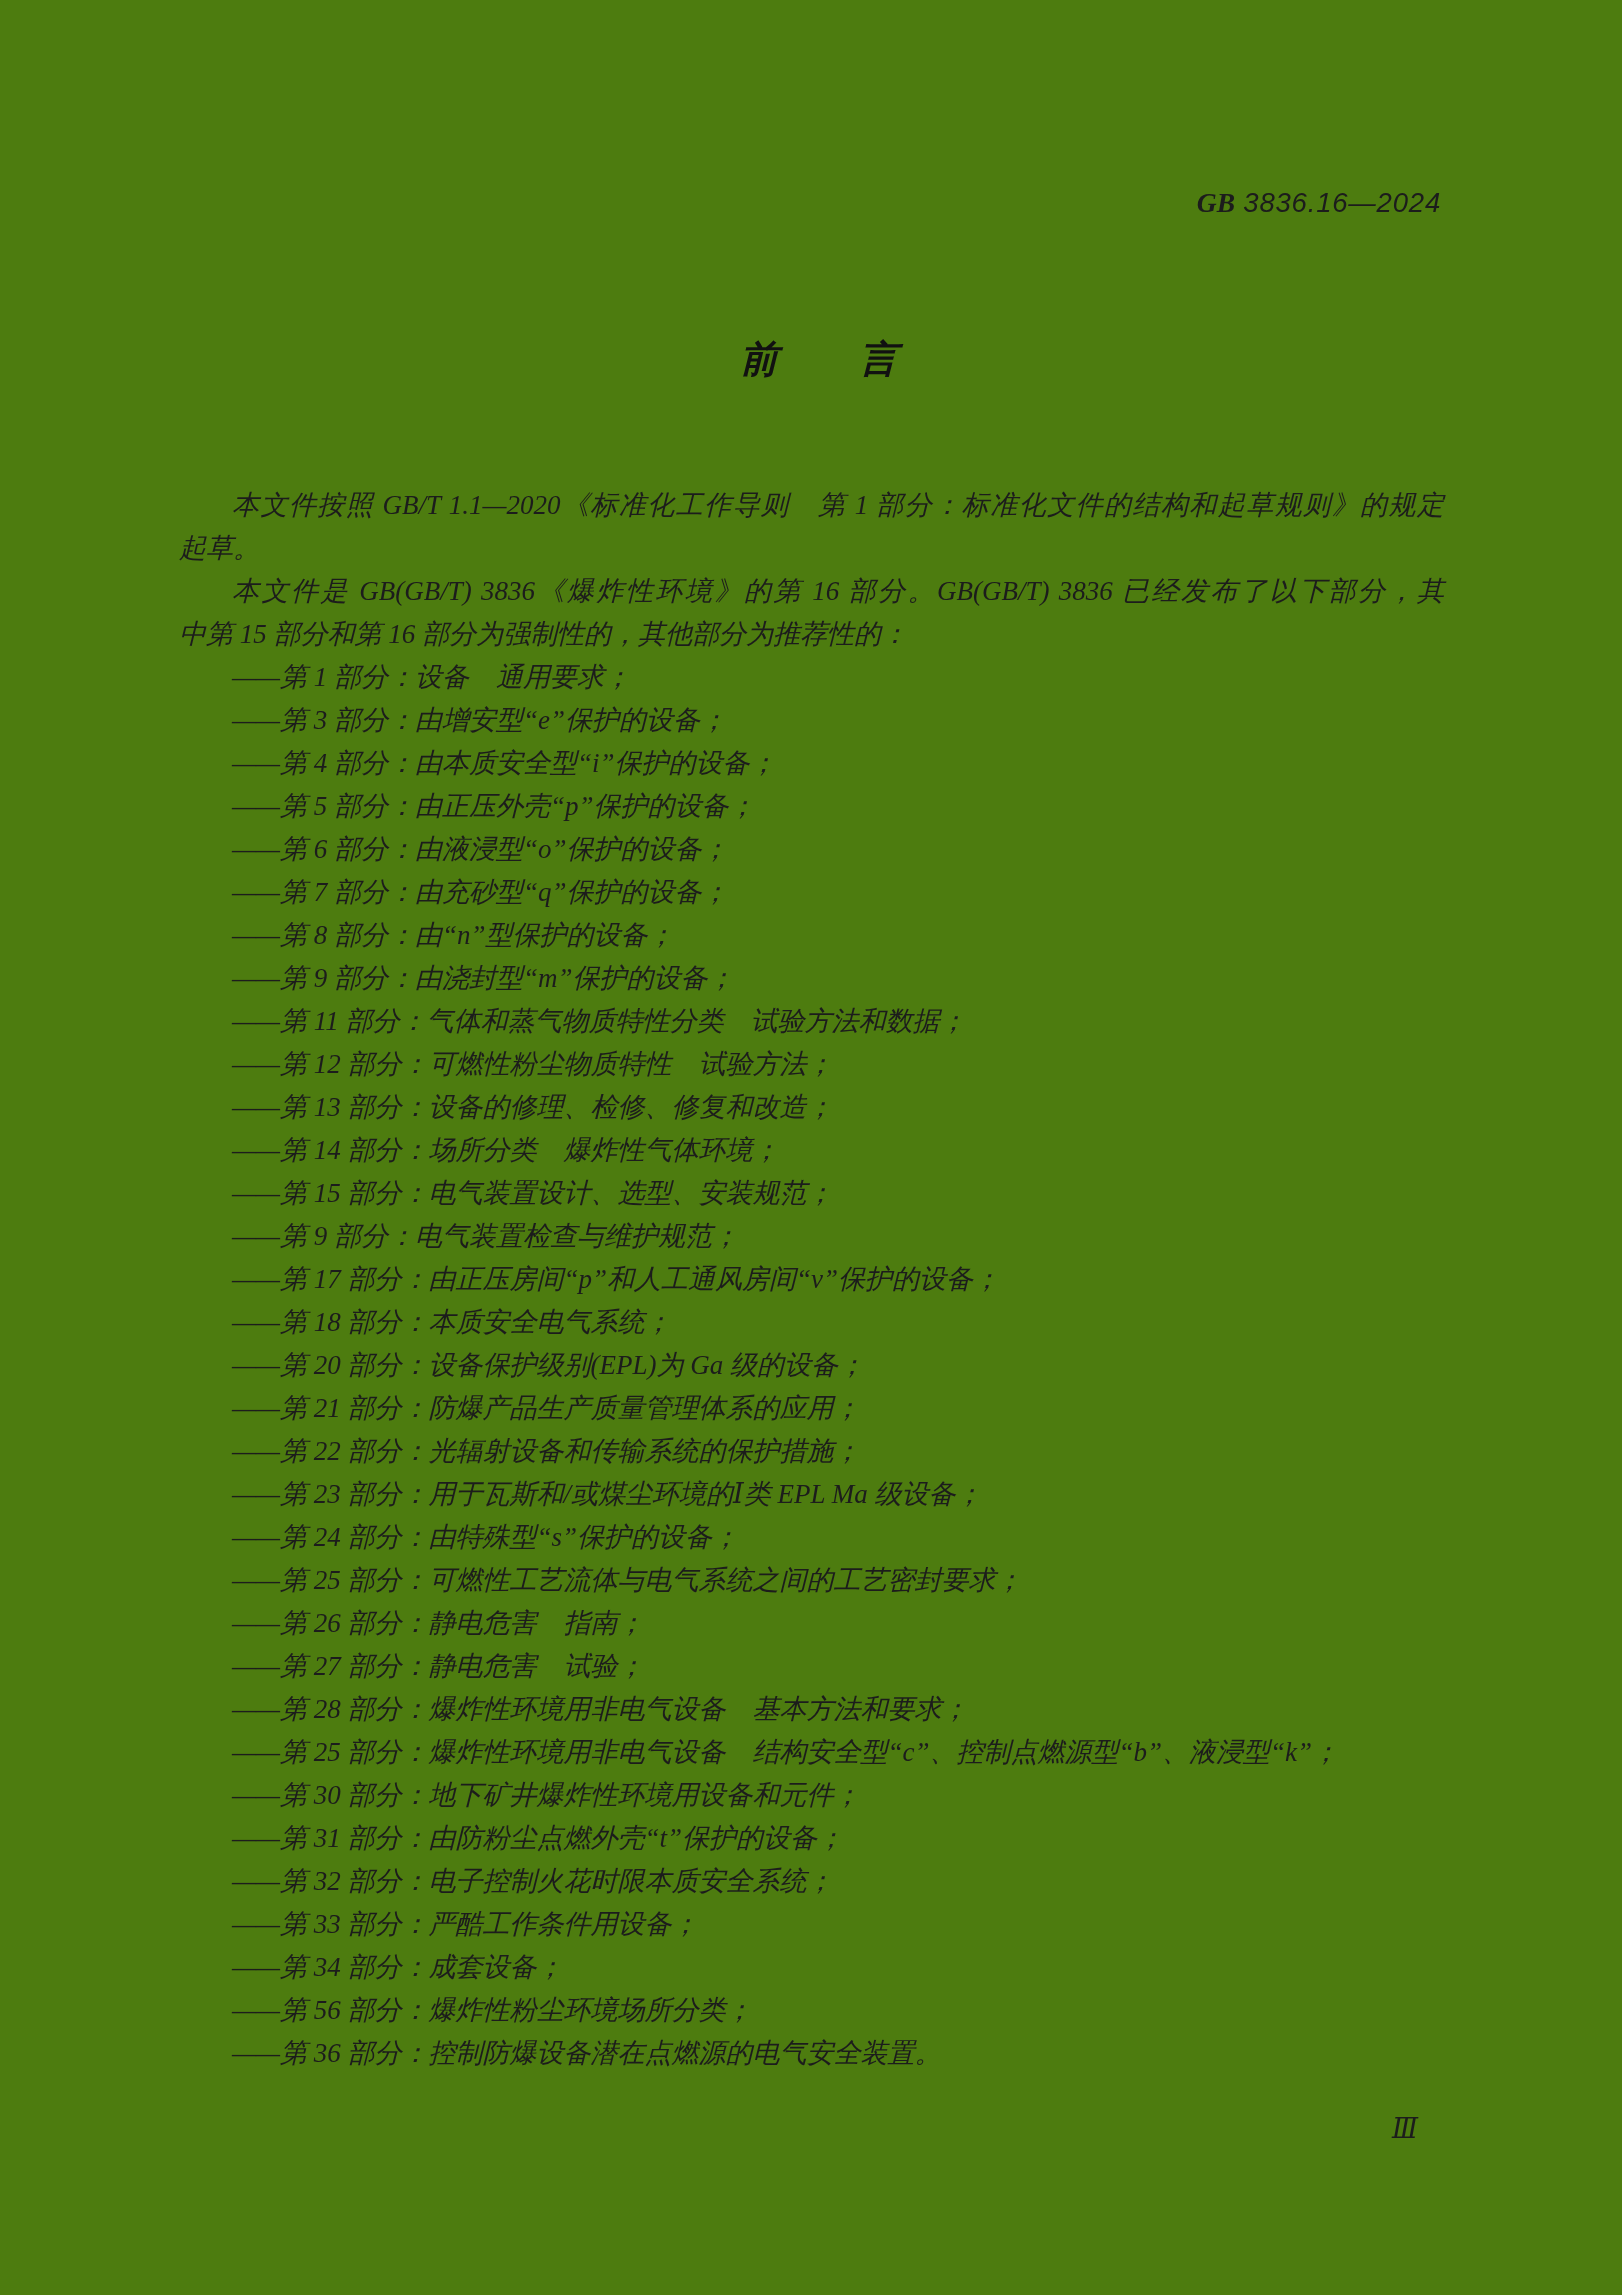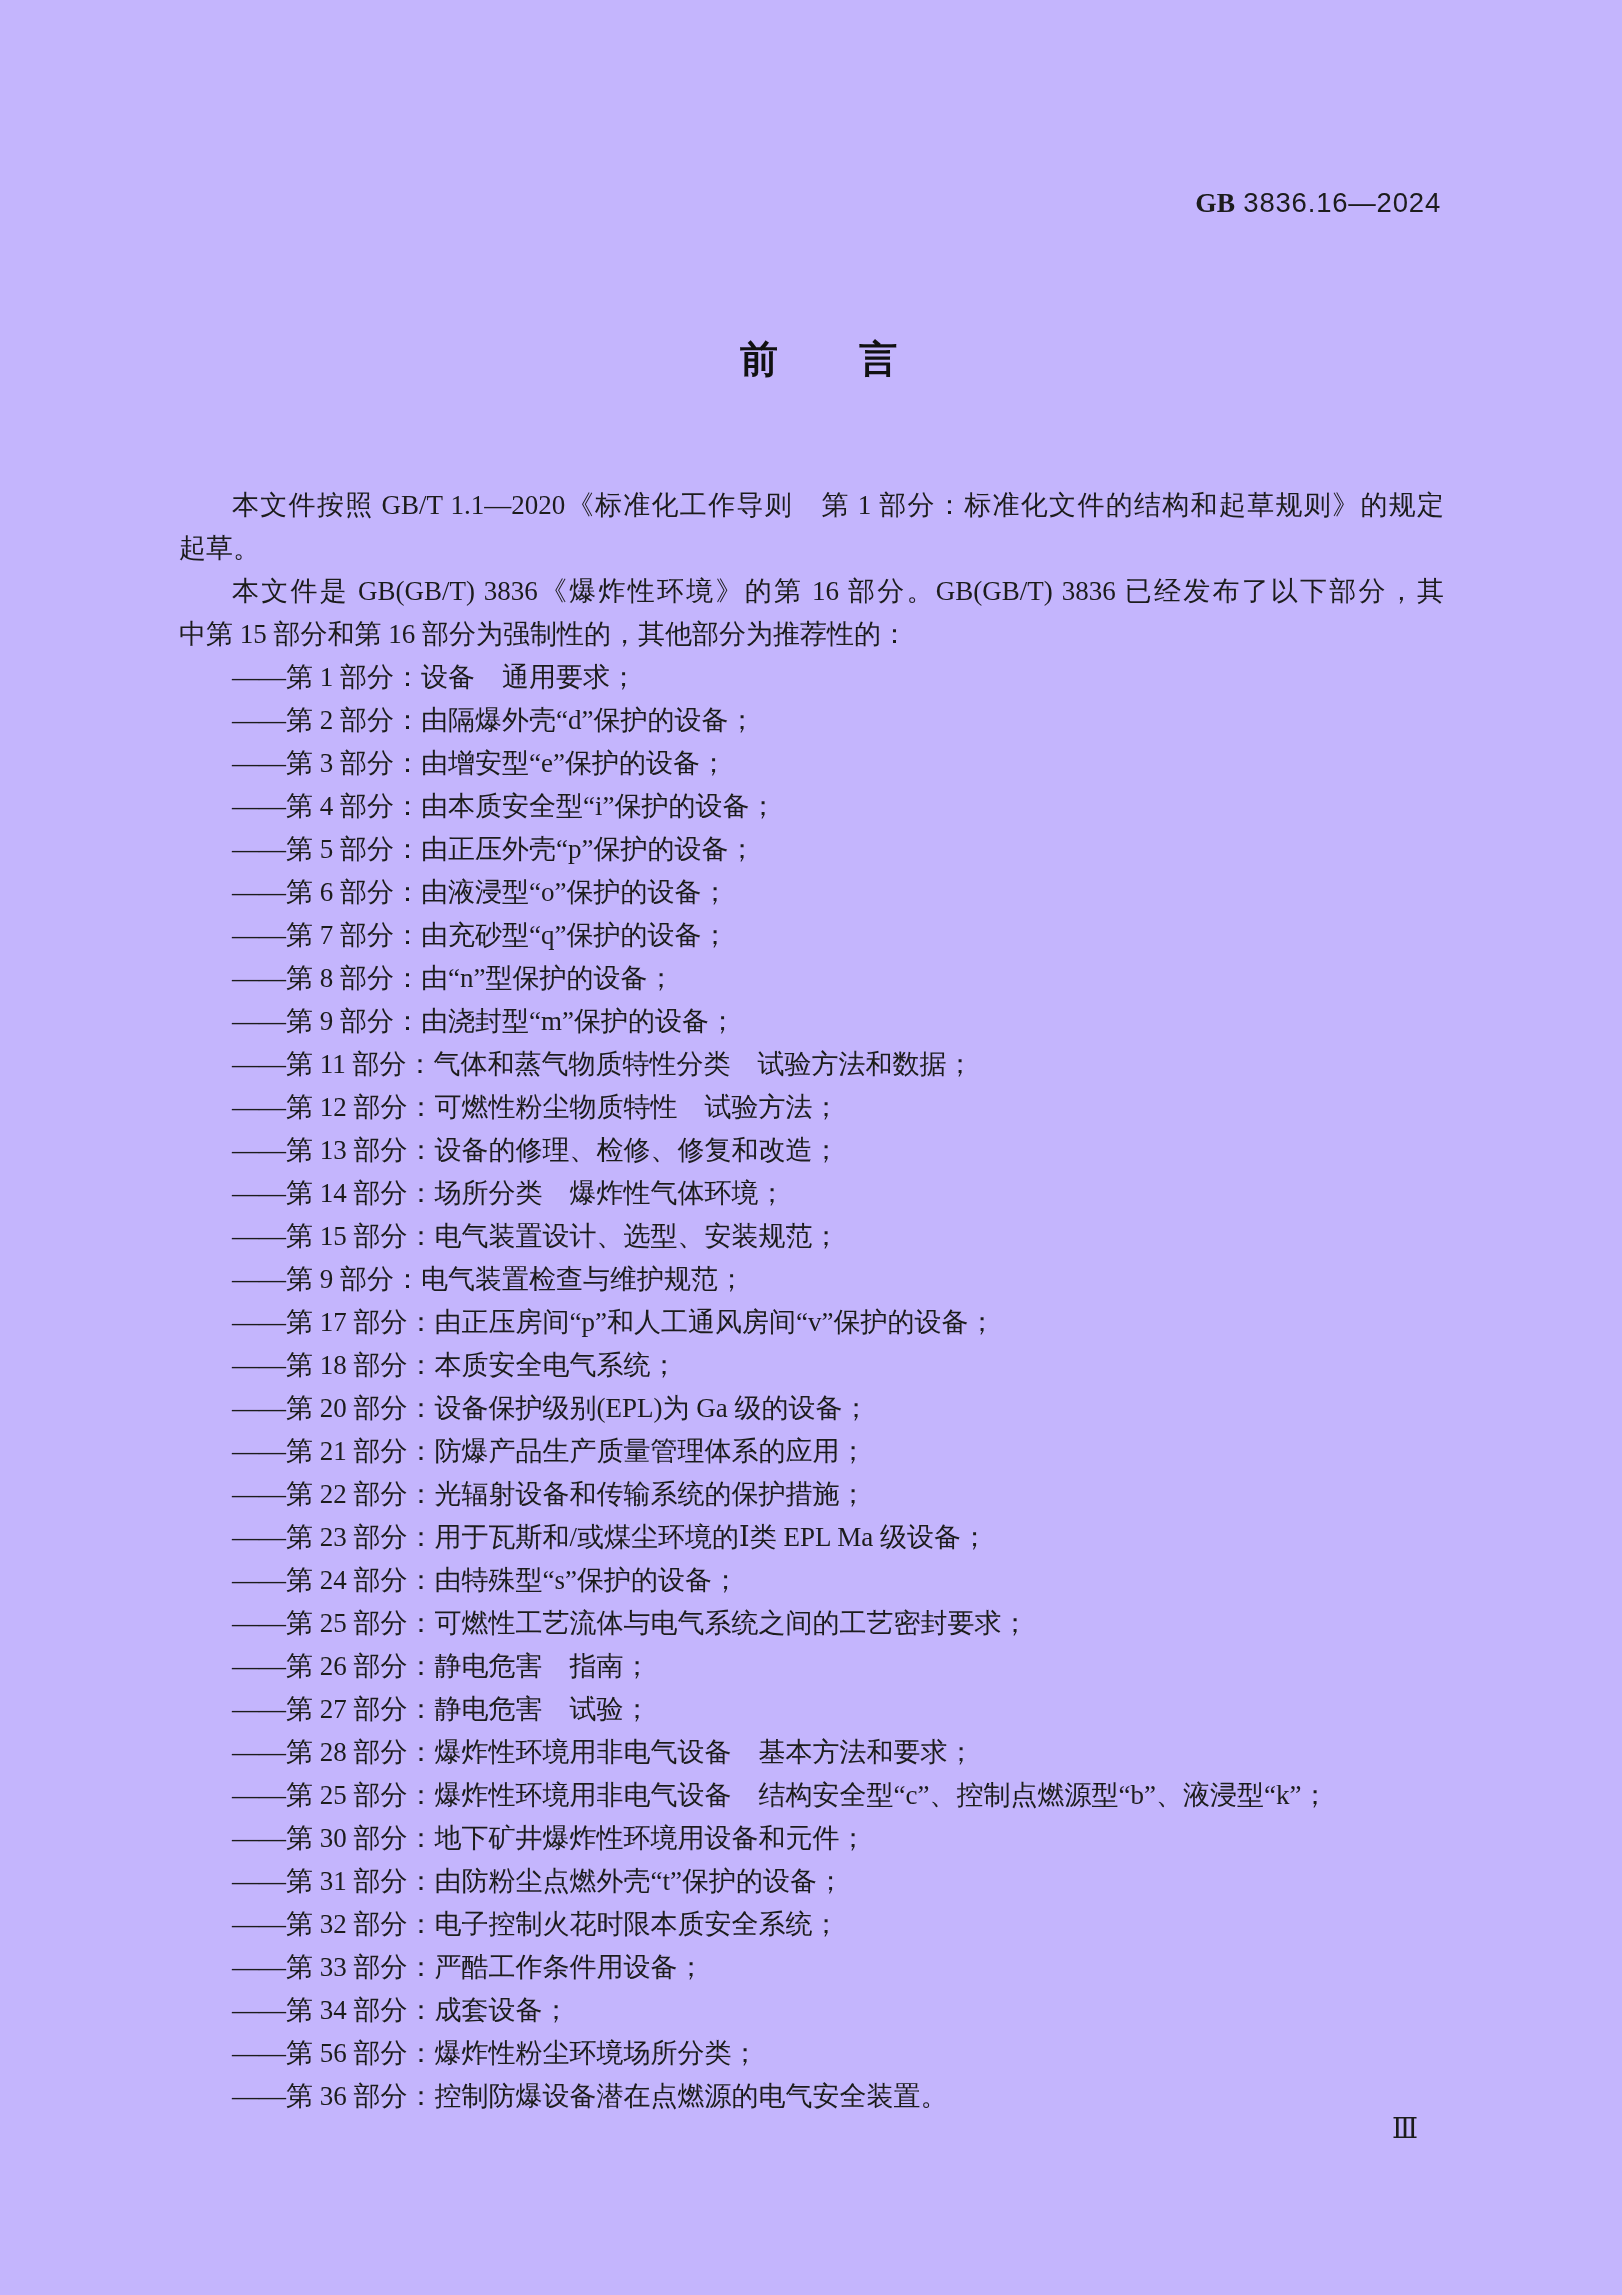--- a/index.html
+++ b/index.html
@@ -1,23 +1,24 @@
 <!DOCTYPE html>
 <html style="font-size:13.3px"><head>
 <meta charset="utf-8">
 <style>
   html, body { margin: 0; padding: 0; background: #e8e8e8; }
   .page {
     position: relative;
     width: 1623px;
     height: 2295px;
-    background: #c4b5fd;
+    background: #4d7c0f;
     font-family: "Liberation Serif", "DejaVu Serif", serif;
     color: #1c1c1c;
     overflow: hidden;
+    font-style: italic;
   }
   .doc-code {
     position: absolute;
     top: 187px;
     right: 182px;
     font-size: 27.5px;
     white-space: nowrap;
   }
   .doc-code .prefix {
     font-weight: bold;
@@ -77,21 +78,20 @@
 
   <div class="doc-title">前　　言</div>
 
   <div class="content">
     <div class="line indent just">本文件按照 GB/T 1.1—2020《标准化工作导则　第 1 部分：标准化文件的结构和起草规则》的规定</div>
     <div class="line">起草。</div>
     <div class="line indent just">本文件是 GB(GB/T) 3836《爆炸性环境》的第 16 部分。GB(GB/T) 3836 已经发布了以下部分，其</div>
     <div class="line">中第 15 部分和第 16 部分为强制性的，其他部分为推荐性的：</div>
 
     <div class="line indent">——第 1 部分：设备　通用要求；</div>
-    <div class="line indent">——第 2 部分：由隔爆外壳“d”保护的设备；</div>
     <div class="line indent">——第 3 部分：由增安型“e”保护的设备；</div>
     <div class="line indent">——第 4 部分：由本质安全型“i”保护的设备；</div>
     <div class="line indent">——第 5 部分：由正压外壳“p”保护的设备；</div>
     <div class="line indent">——第 6 部分：由液浸型“o”保护的设备；</div>
     <div class="line indent">——第 7 部分：由充砂型“q”保护的设备；</div>
     <div class="line indent">——第 8 部分：由“n”型保护的设备；</div>
     <div class="line indent">——第 9 部分：由浇封型“m”保护的设备；</div>
     <div class="line indent">——第 11 部分：气体和蒸气物质特性分类　试验方法和数据；</div>
     <div class="line indent">——第 12 部分：可燃性粉尘物质特性　试验方法；</div>
     <div class="line indent">——第 13 部分：设备的修理、检修、修复和改造；</div>

